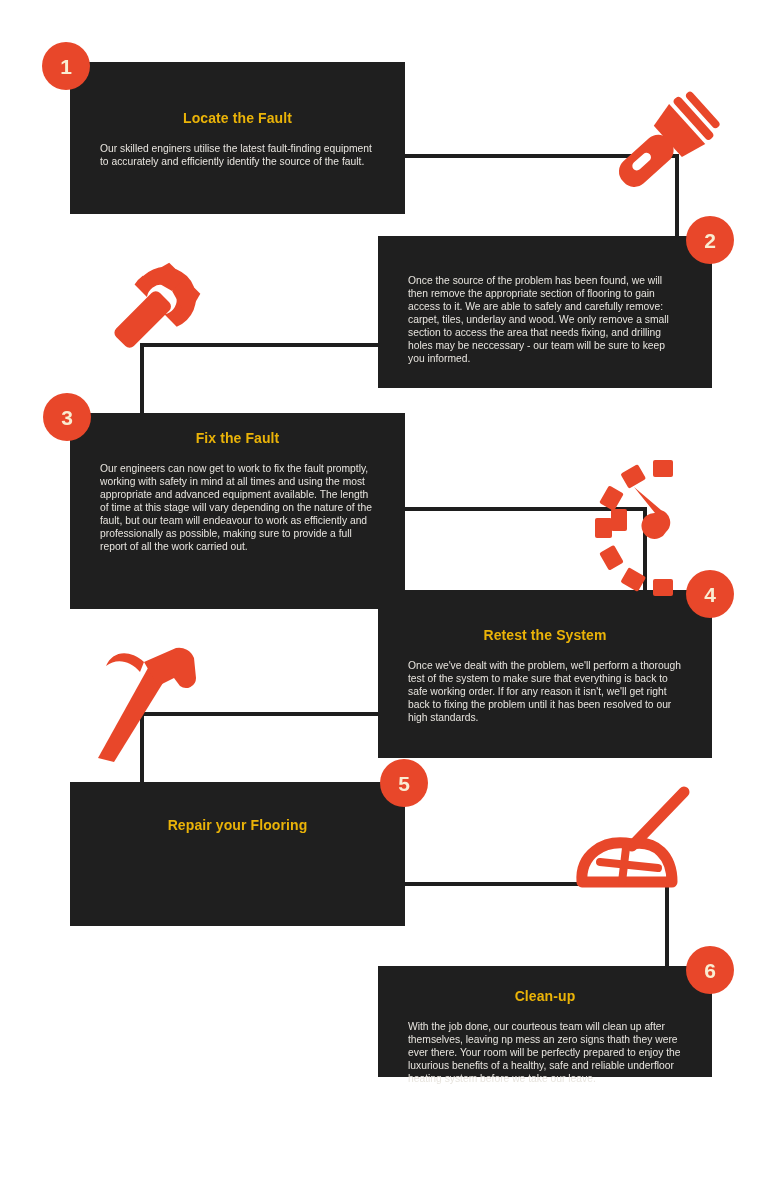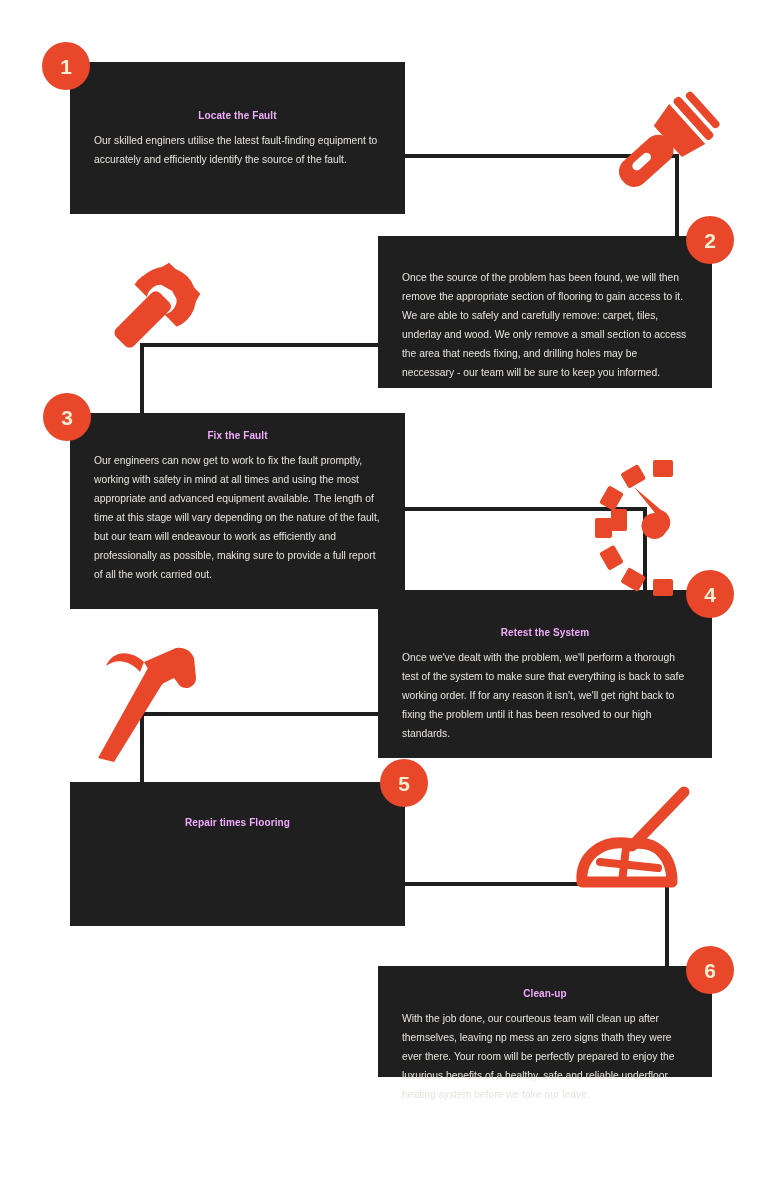--- a/index.html
+++ b/index.html
@@ -36,32 +36,32 @@
     z-index: 3;
     box-sizing: border-box;
     padding: 0 14px;
   }
   .panel-inner {
     position: absolute;
     left: 14px;
     right: 14px;
   }
   .panel-title {
-    color: #f0abfc;
-    font-size: 10px;
+    color: #eab308;
+    font-size: 14px;
     font-weight: bold;
     text-align: center;
     margin: 0 0 2px 0;
     letter-spacing: 0.1px;
   }
   .panel-body {
     color: #e7e4de;
     font-size: 10.3px;
-    line-height: 19px;
-    margin: 10px;
+    line-height: 13px;
+    margin: 16px;
     text-align: left;
   }
 
   
   .badge {
     position: absolute;
     width: 48px;
     height: 48px;
     border-radius: 50%;
     background: #e8472a;
@@ -227,21 +227,21 @@
 
         <path d="M52 20
                  C 36 6, 20 10, 14 24
                  C 24 16, 38 18, 48 30 Z"></path>
       </g>
     </svg>
   </div>
 
   <div class="panel" style="left:70px; top:782px; width:335px; height:144px;">
     <div class="panel-inner" style="top:35px;">
-      <div class="panel-title">Repair times Flooring</div>
+      <div class="panel-title">Repair your Flooring</div>
     </div>
   </div>
   <div class="badge" style="left:380px; top:759px;">5</div>
 
   <div class="icon" style="left:572px; top:790px; width:122px; height:106px;">
     <svg width="122" height="106" viewBox="0 0 122 106">
       <g fill="none" stroke="#e8472a" stroke-width="11" stroke-linecap="round" stroke-linejoin="round">
 
         <line x1="112" y1="2" x2="60" y2="56"></line>
 

